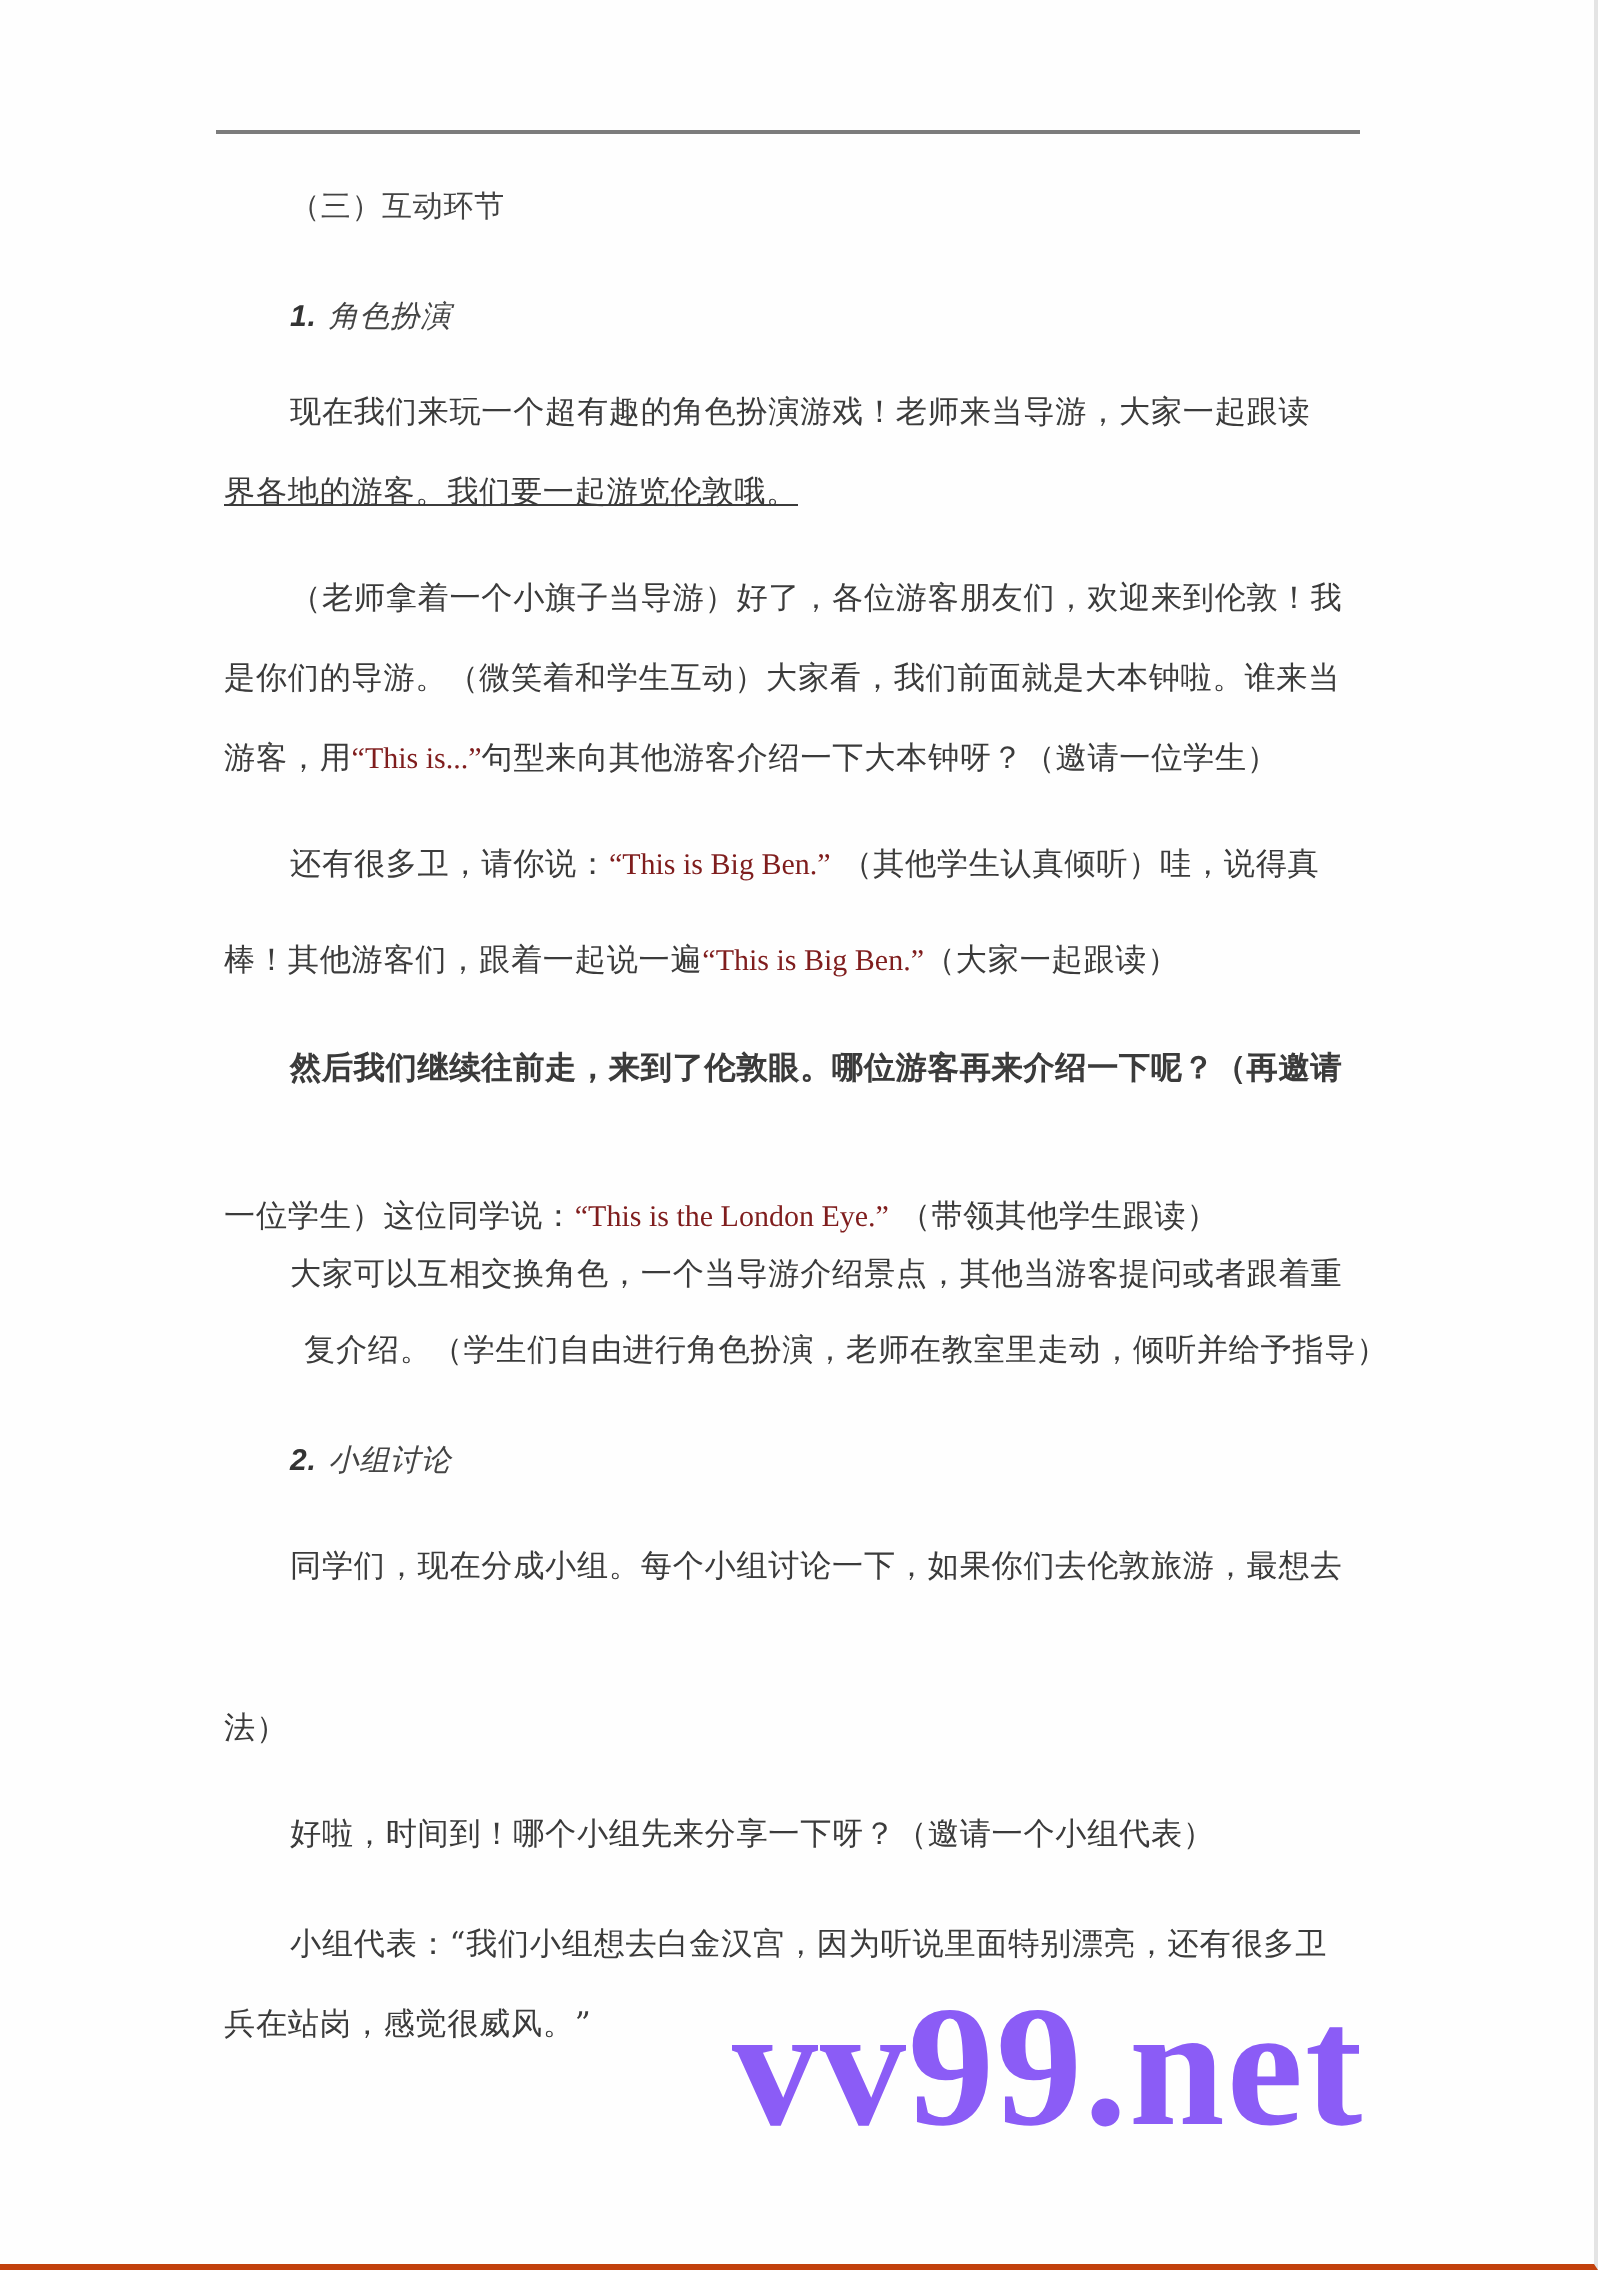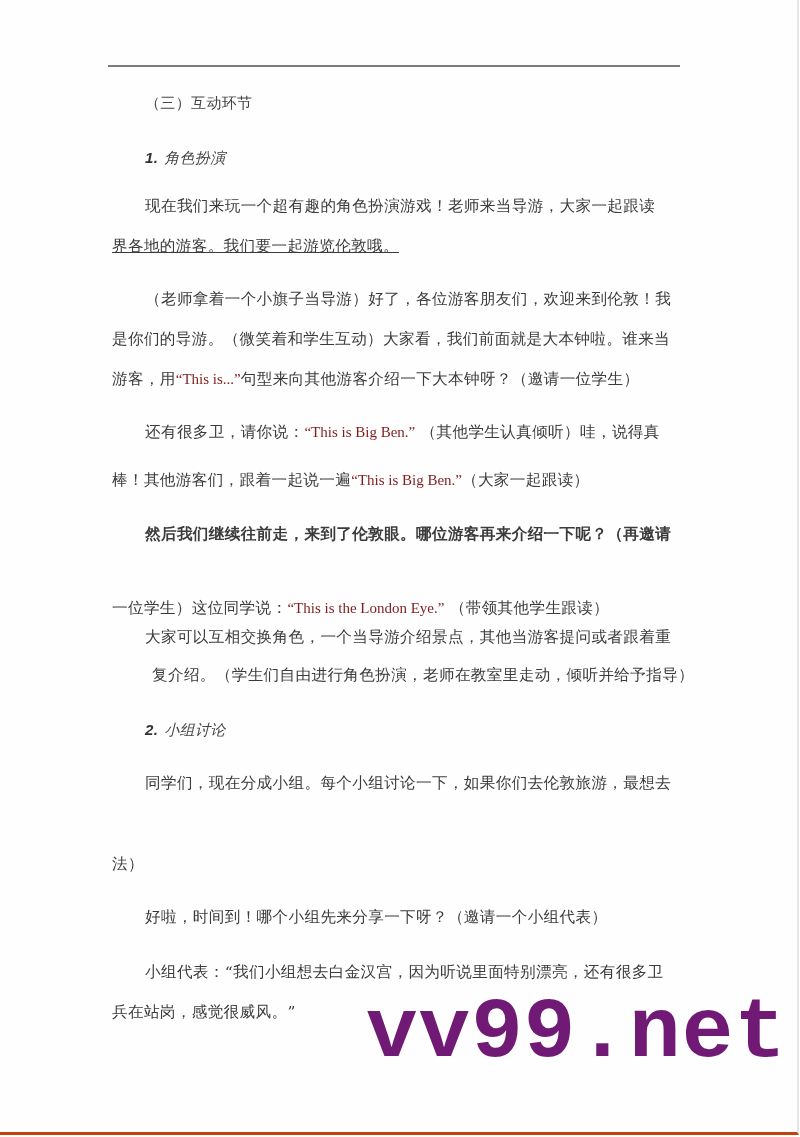--- a/index.html
+++ b/index.html
@@ -49,25 +49,25 @@
   .en {
     font-family: Liberation Serif, serif;
     font-size: 15px;
     color: #7f1d1d;
     letter-spacing: 0;
   }
   .watermark {
     position: absolute;
     left: 366px;
     top: 990px;
-    font-family: Liberation Mono, monospace;
+    font-family: Liberation Serif, serif;
     font-weight: bold;
     font-size: 86px;
     letter-spacing: 1px;
-    color: #701a75;
+    color: #8b5cf6;
     line-height: 86px;
   }
 </style>
 </head>
 <body>
 
 <div class="page">
 
   <div class="header-rule"></div>
 

